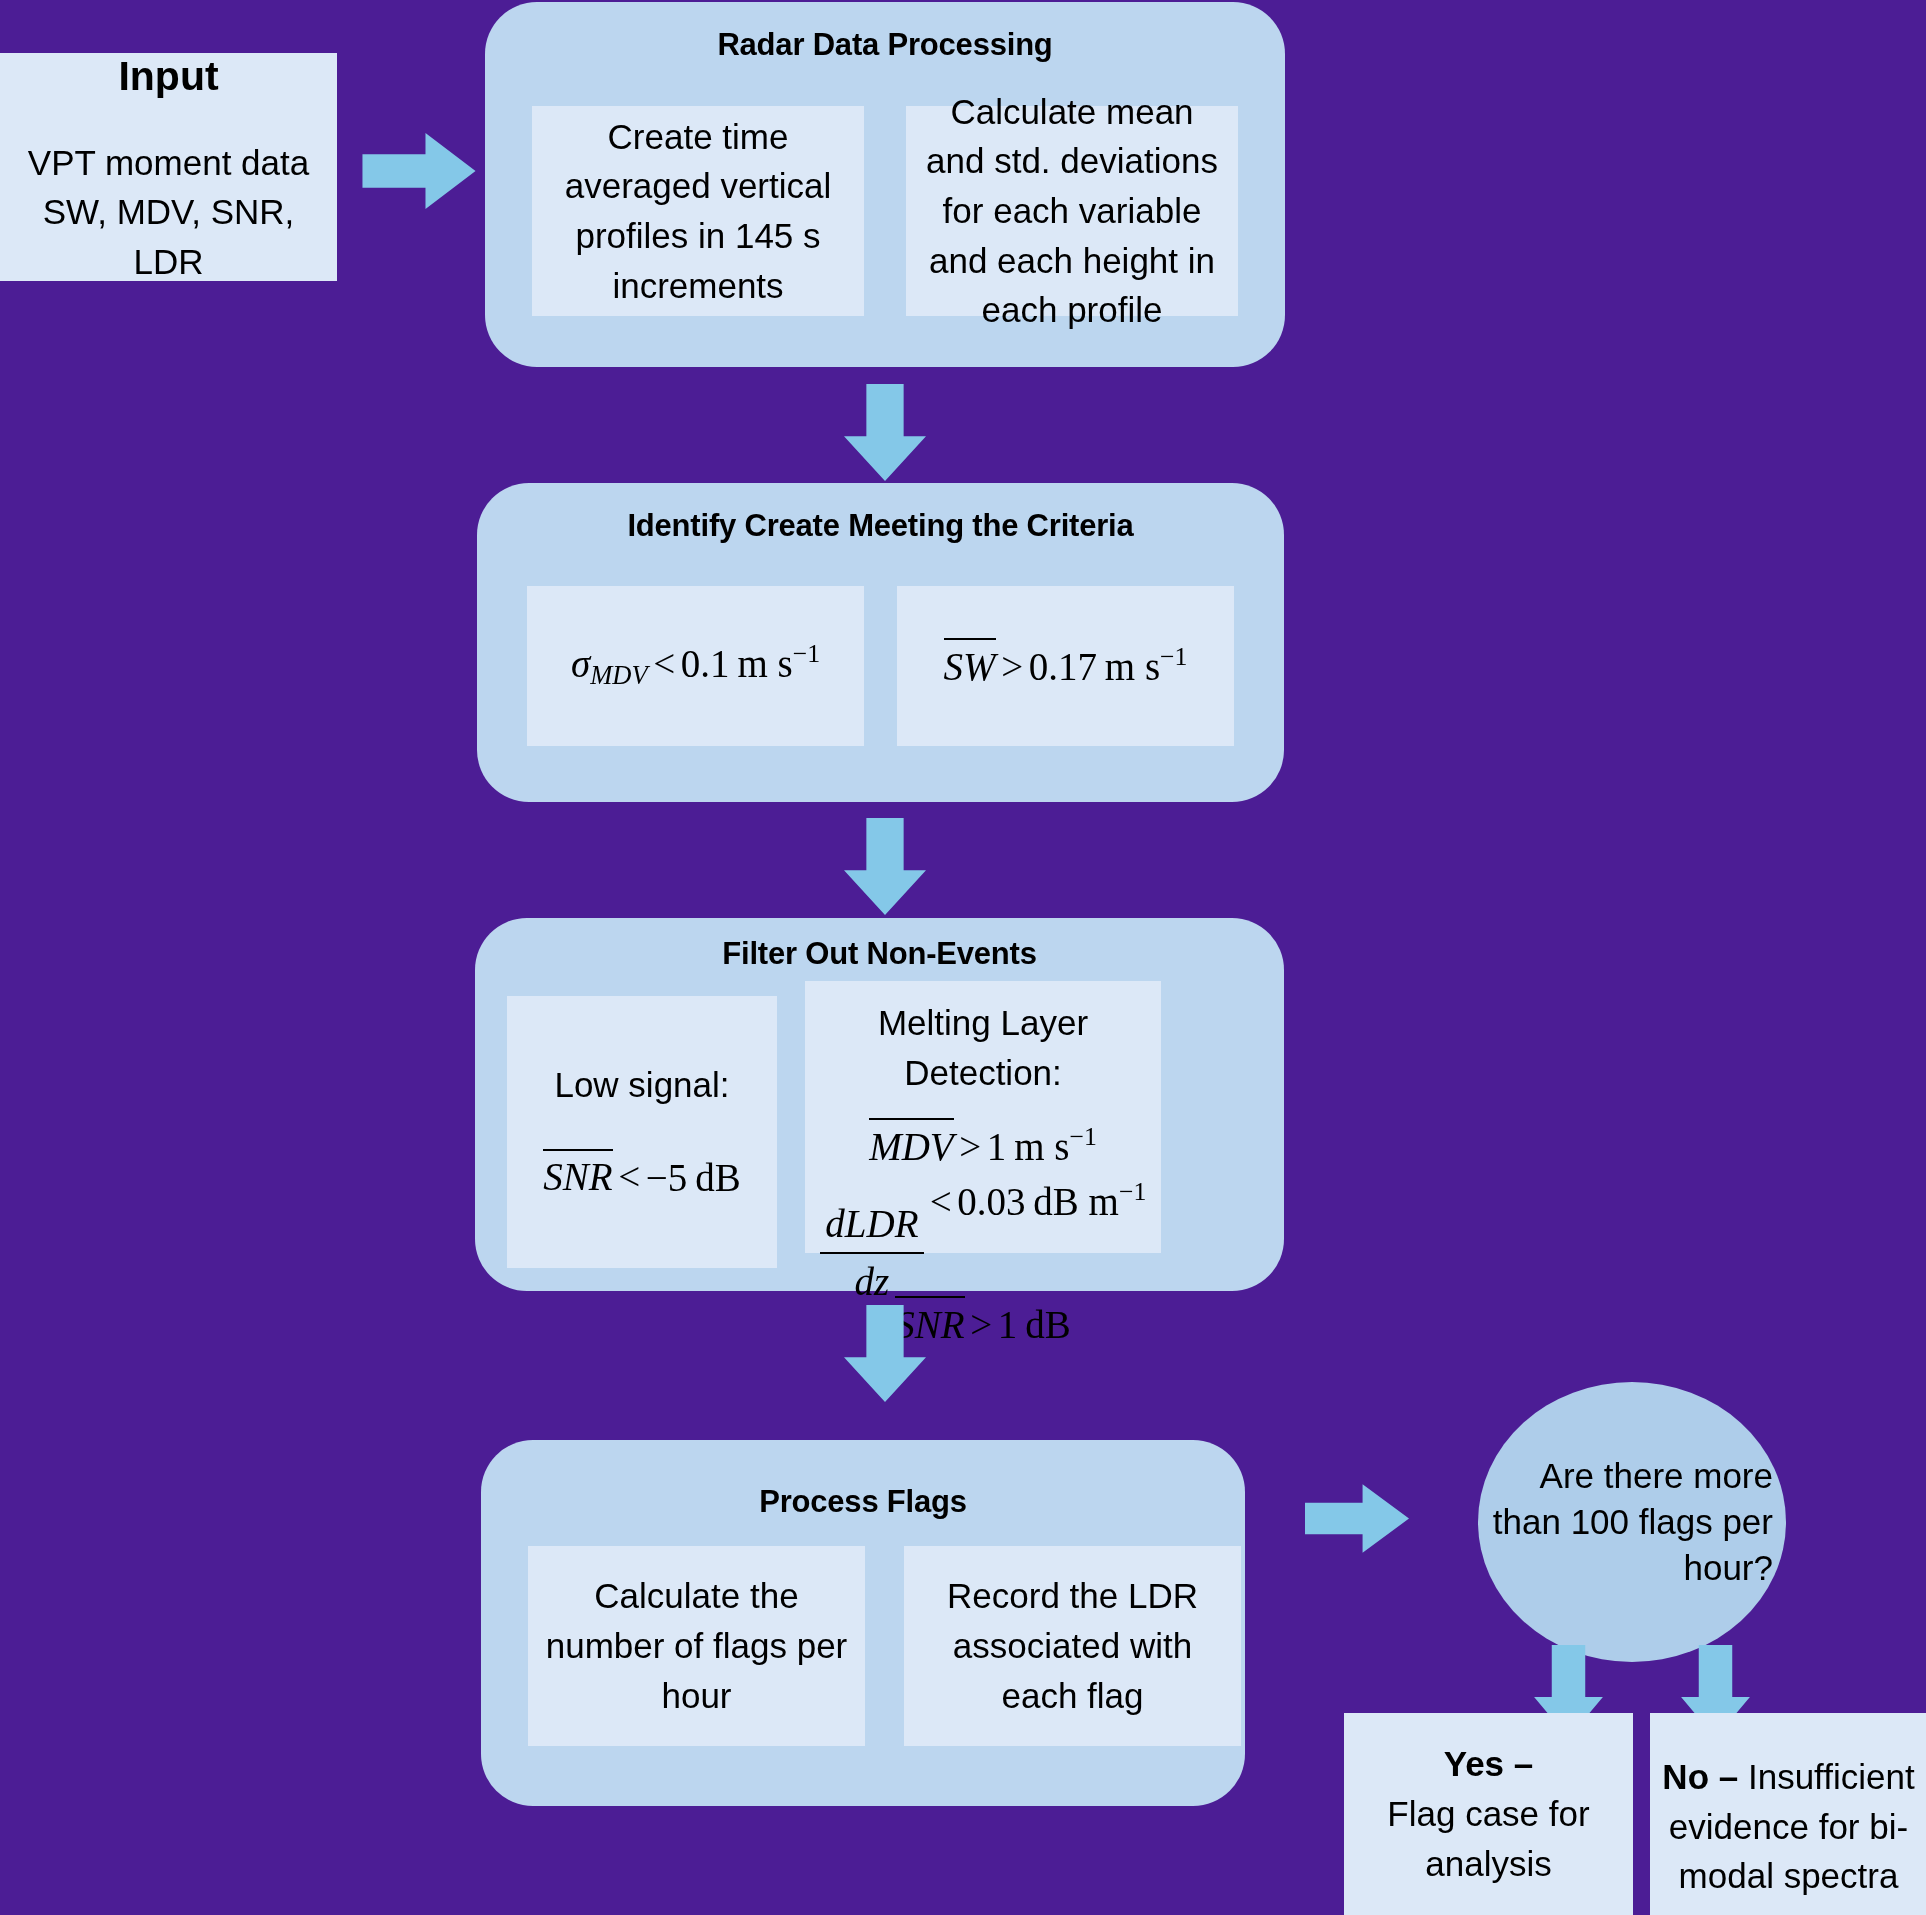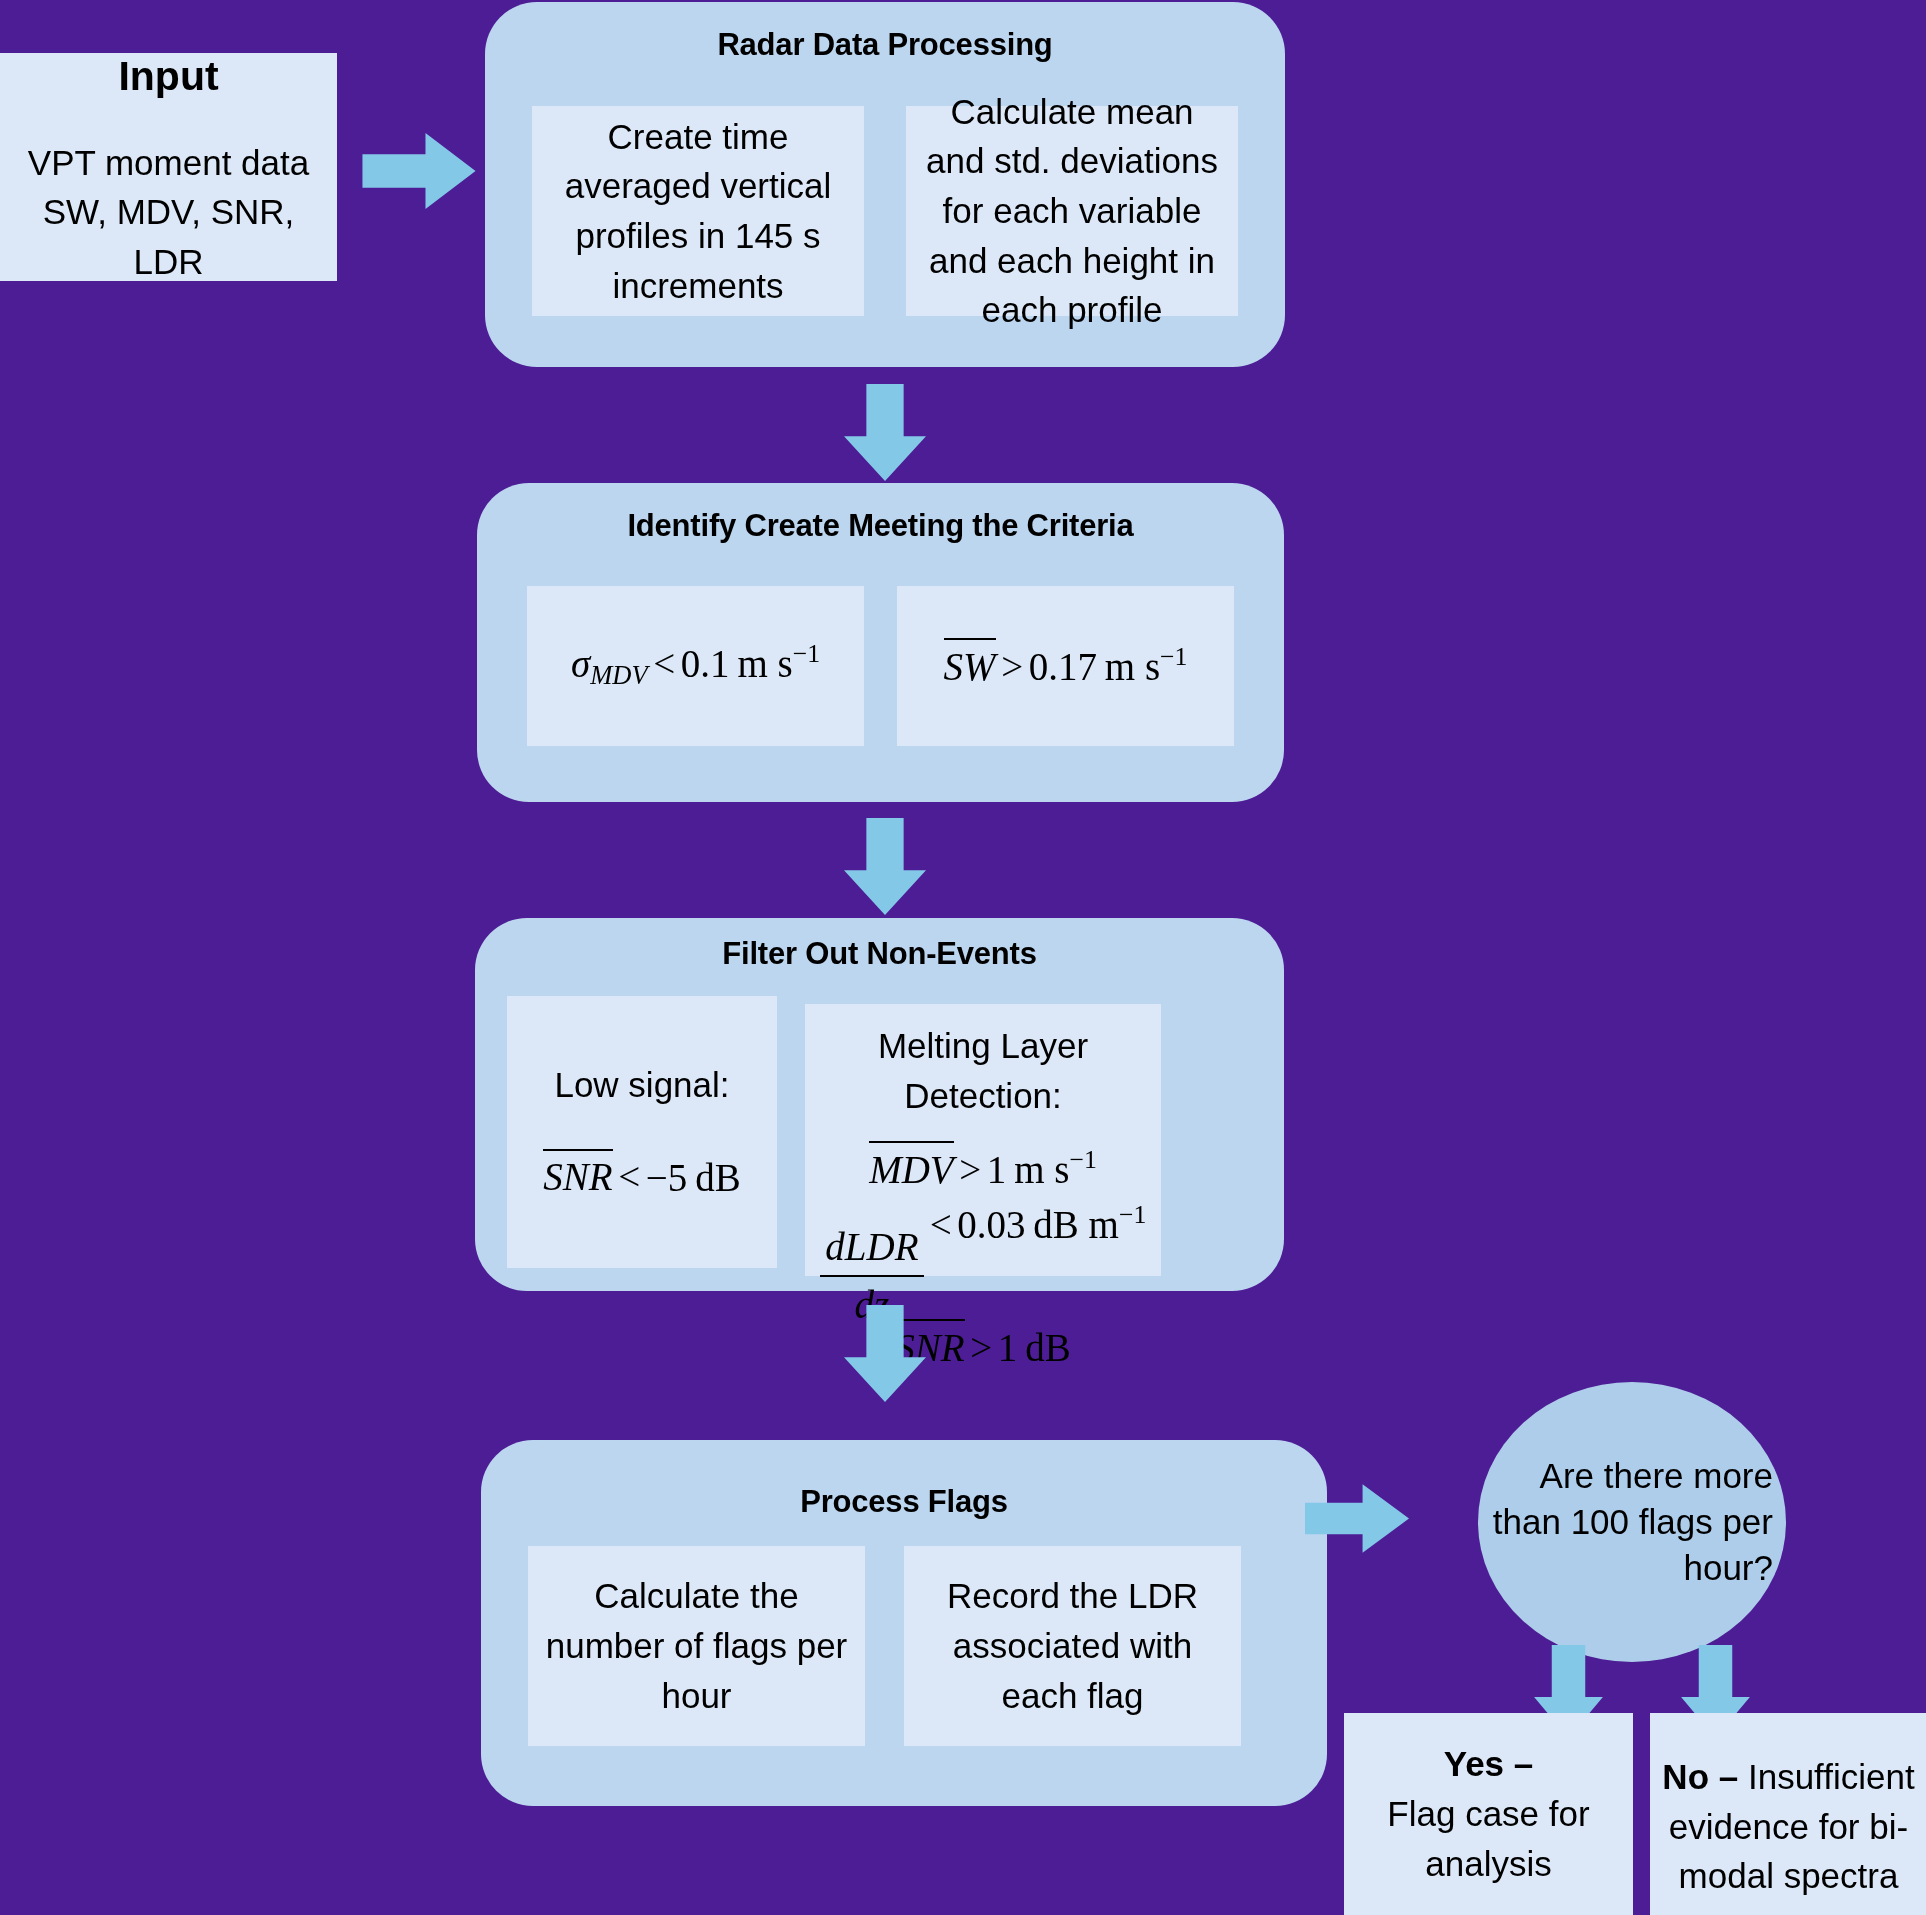--- a/index.html
+++ b/index.html
@@ -162,21 +162,21 @@
   </div>
 
   <div class="abs stage" style="left:475px; top:918px; width:809px; height:373px;">
     <div class="stage-title" style="top:18.6px;">Filter Out Non-Events</div>
     <div class="abs plainbox center-flex" style="left:32px; top:78px; width:270px; height:272px;">
       <div class="body-text" style="margin-bottom:39px;">Low signal:</div>
       <div class="math">
         <span class="ovl">SNR</span><span class="op">&lt;</span><span>−5</span> <span class="unit">dB</span>
       </div>
     </div>
-    <div class="abs plainbox center-flex" style="left:330px; top:86px; width:356px; height:272px; justify-content:flex-start; padding-top:17px;">
+    <div class="abs plainbox center-flex" style="left:330px; top:63px; width:356px; height:272px; justify-content:flex-start; padding-top:17px;">
       <div class="body-text" style="padding:0 3.7px;">Melting Layer Detection:</div>
       <div class="math" style="margin-top:20.5px;text-align:center;">
         <span class="ovl">MDV</span><span class="op">&gt;</span><span>1</span> <span class="unit">m s</span><span class="sup">−1</span>
       </div>
       <div class="math" style="margin-top:1.9px;">
         <span class="frac">
             <span class="num">dLDR</span>
             <span class="den">dz</span>
           </span><span class="op">&lt;</span><span>0.03</span> <span class="unit">dB m</span><span class="sup">−1</span>
       </div>
@@ -185,21 +185,21 @@
       </div>
     </div>
   </div>
 
   <div class="abs" style="left:844px; top:1305px; width:82px; height:97px;">
     <svg class="arrow" width="82" height="97" viewBox="0 0 88 104">
       <polygon points="24,0 64,0 64,56 88,56 44,104 0,56 24,56" fill="#84c8e8"></polygon>
     </svg>
   </div>
 
-  <div class="abs stage" style="left:481px; top:1440px; width:846px; height:366px;text-decoration:underline;">
+  <div class="abs stage" style="left:481px; top:1440px; width:764px; height:366px;text-decoration:underline;">
     <div class="stage-title" style="top:45px;">Process Flags</div>
     <div class="abs plainbox center-flex" style="left:47px; top:106px; width:337px; height:200px;">
       <div class="body-text">Calculate the number of flags per hour</div>
     </div>
     <div class="abs plainbox center-flex" style="left:423px; top:106px; width:337px; height:200px;">
       <div class="body-text">Record the LDR associated with each flag</div>
     </div>
   </div>
 
   <div class="abs" style="left:1305px; top:1484px; width:104px; height:69px;">

